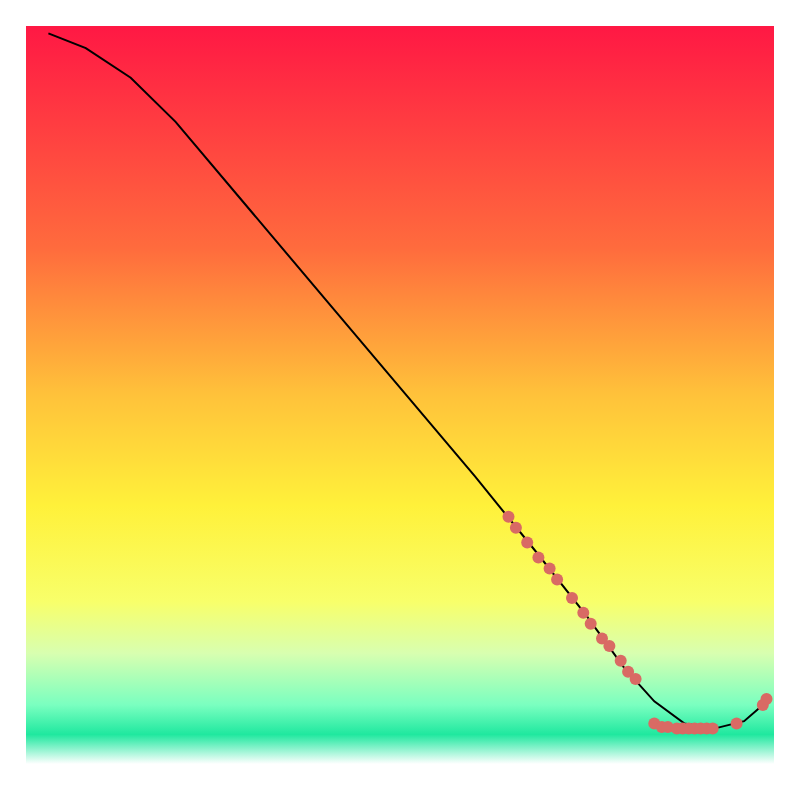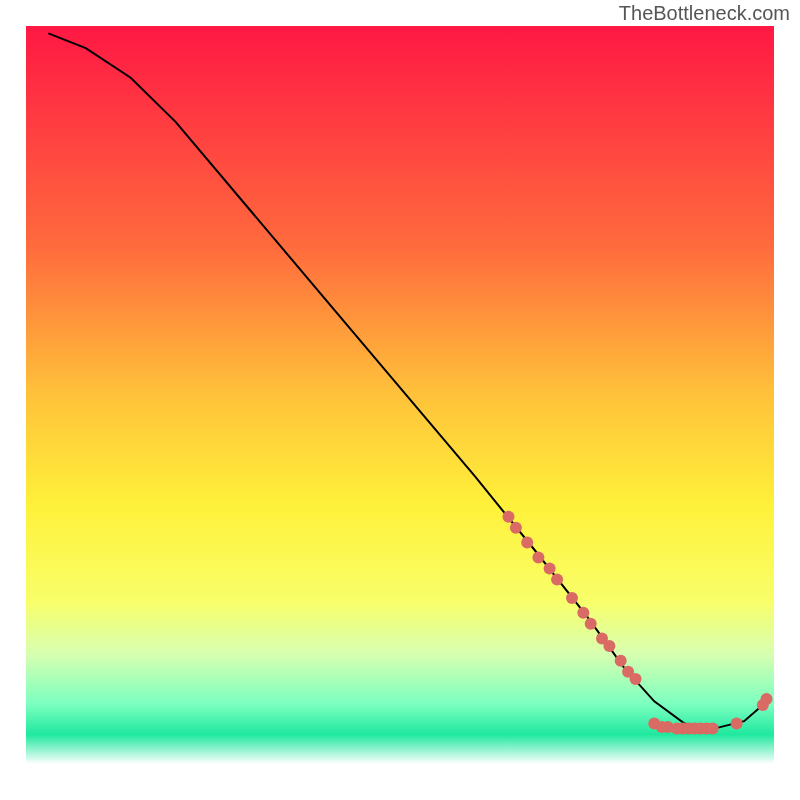--- a/index.html
+++ b/index.html
@@ -23,21 +23,20 @@
     z-index: 10;
   }
   svg {
     display: block;
   }
 </style>
 </head>
 <body>
 
 <div class="chart-container">
-  <div class="watermark">TheBottleneck.com</div>
   <svg id="chart-svg" width="800" height="800">
     <defs>
       <linearGradient id="bg-grad" x1="0" y1="0" x2="0" y2="1">
           <stop offset="0%" stop-color="#ff1844"></stop>
           <stop offset="30%" stop-color="#ff6b3d"></stop>
           <stop offset="50%" stop-color="#ffc23a"></stop>
           <stop offset="65%" stop-color="#fff13a"></stop>
           <stop offset="78%" stop-color="#f8ff6a"></stop>
           <stop offset="85%" stop-color="#d8ffb0"></stop>
           <stop offset="92%" stop-color="#7affc0"></stop>

